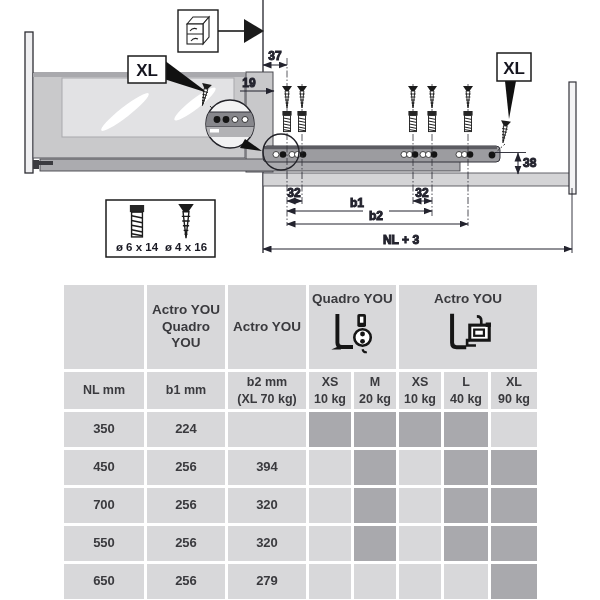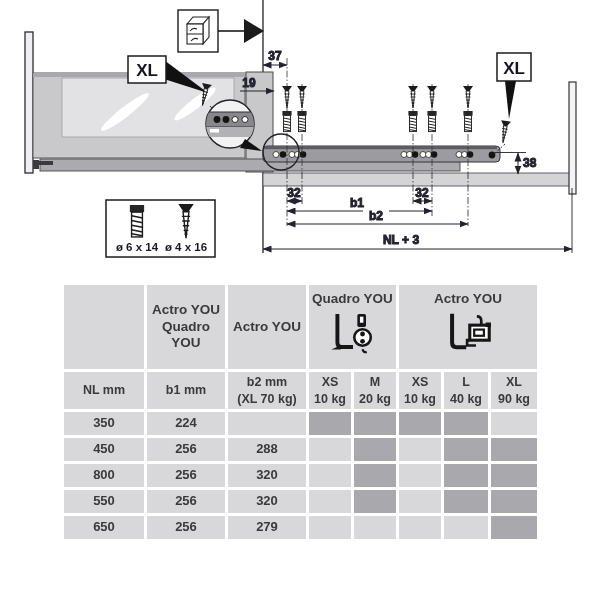--- a/index.html
+++ b/index.html
@@ -11,21 +11,21 @@
   .xltxt{font-size:17px;font-weight:bold;fill:#15151f;}
   .legtxt{font-size:11.5px;font-weight:bold;fill:#1a1a24;}
 
   
   .table-wrap{position:absolute;left:61px;top:282px;}
   table{border-collapse:separate;border-spacing:3px;table-layout:fixed;}
   th,td{background:var(--cell-light,#d8d8da);color:#3a3a3e;font-weight:bold;
         text-align:center;vertical-align:middle;padding:0;font-size:13px;line-height:1.25;}
   tr.h1 th{height:84px;font-size:13.5px;}
   tr.h2 th{height:37px;font-size:12.5px;line-height:1.3;}
-  tbody td{height:23px;}
+  tbody td{height:35px;}
   td.dark{background:var(--cell-dark,#a9a9ad);}
   .gh{display:flex;flex-direction:column;align-items:center;justify-content:flex-start;
       padding-top:6px;gap:3px;height:78px;}
   .gh svg{display:block;}
 </style>
 </head>
 <body>
 
 <div class="page">
 
@@ -283,29 +283,29 @@
             <td></td>
             <td class="dark"></td>
             <td class="dark"></td>
             <td class="dark"></td>
             <td class="dark"></td>
             <td></td>
           </tr>
           <tr>
             <td>450</td>
             <td>256</td>
-            <td>288</td>
-            <td></td>
-            <td class="dark"></td>
-            <td></td>
-            <td class="dark"></td>
-            <td class="dark"></td>
-          </tr>
-          <tr>
-            <td>800</td>
+            <td>394</td>
+            <td></td>
+            <td class="dark"></td>
+            <td></td>
+            <td class="dark"></td>
+            <td class="dark"></td>
+          </tr>
+          <tr>
+            <td>700</td>
             <td>256</td>
             <td>320</td>
             <td></td>
             <td class="dark"></td>
             <td></td>
             <td class="dark"></td>
             <td class="dark"></td>
           </tr>
           <tr>
             <td>550</td>

